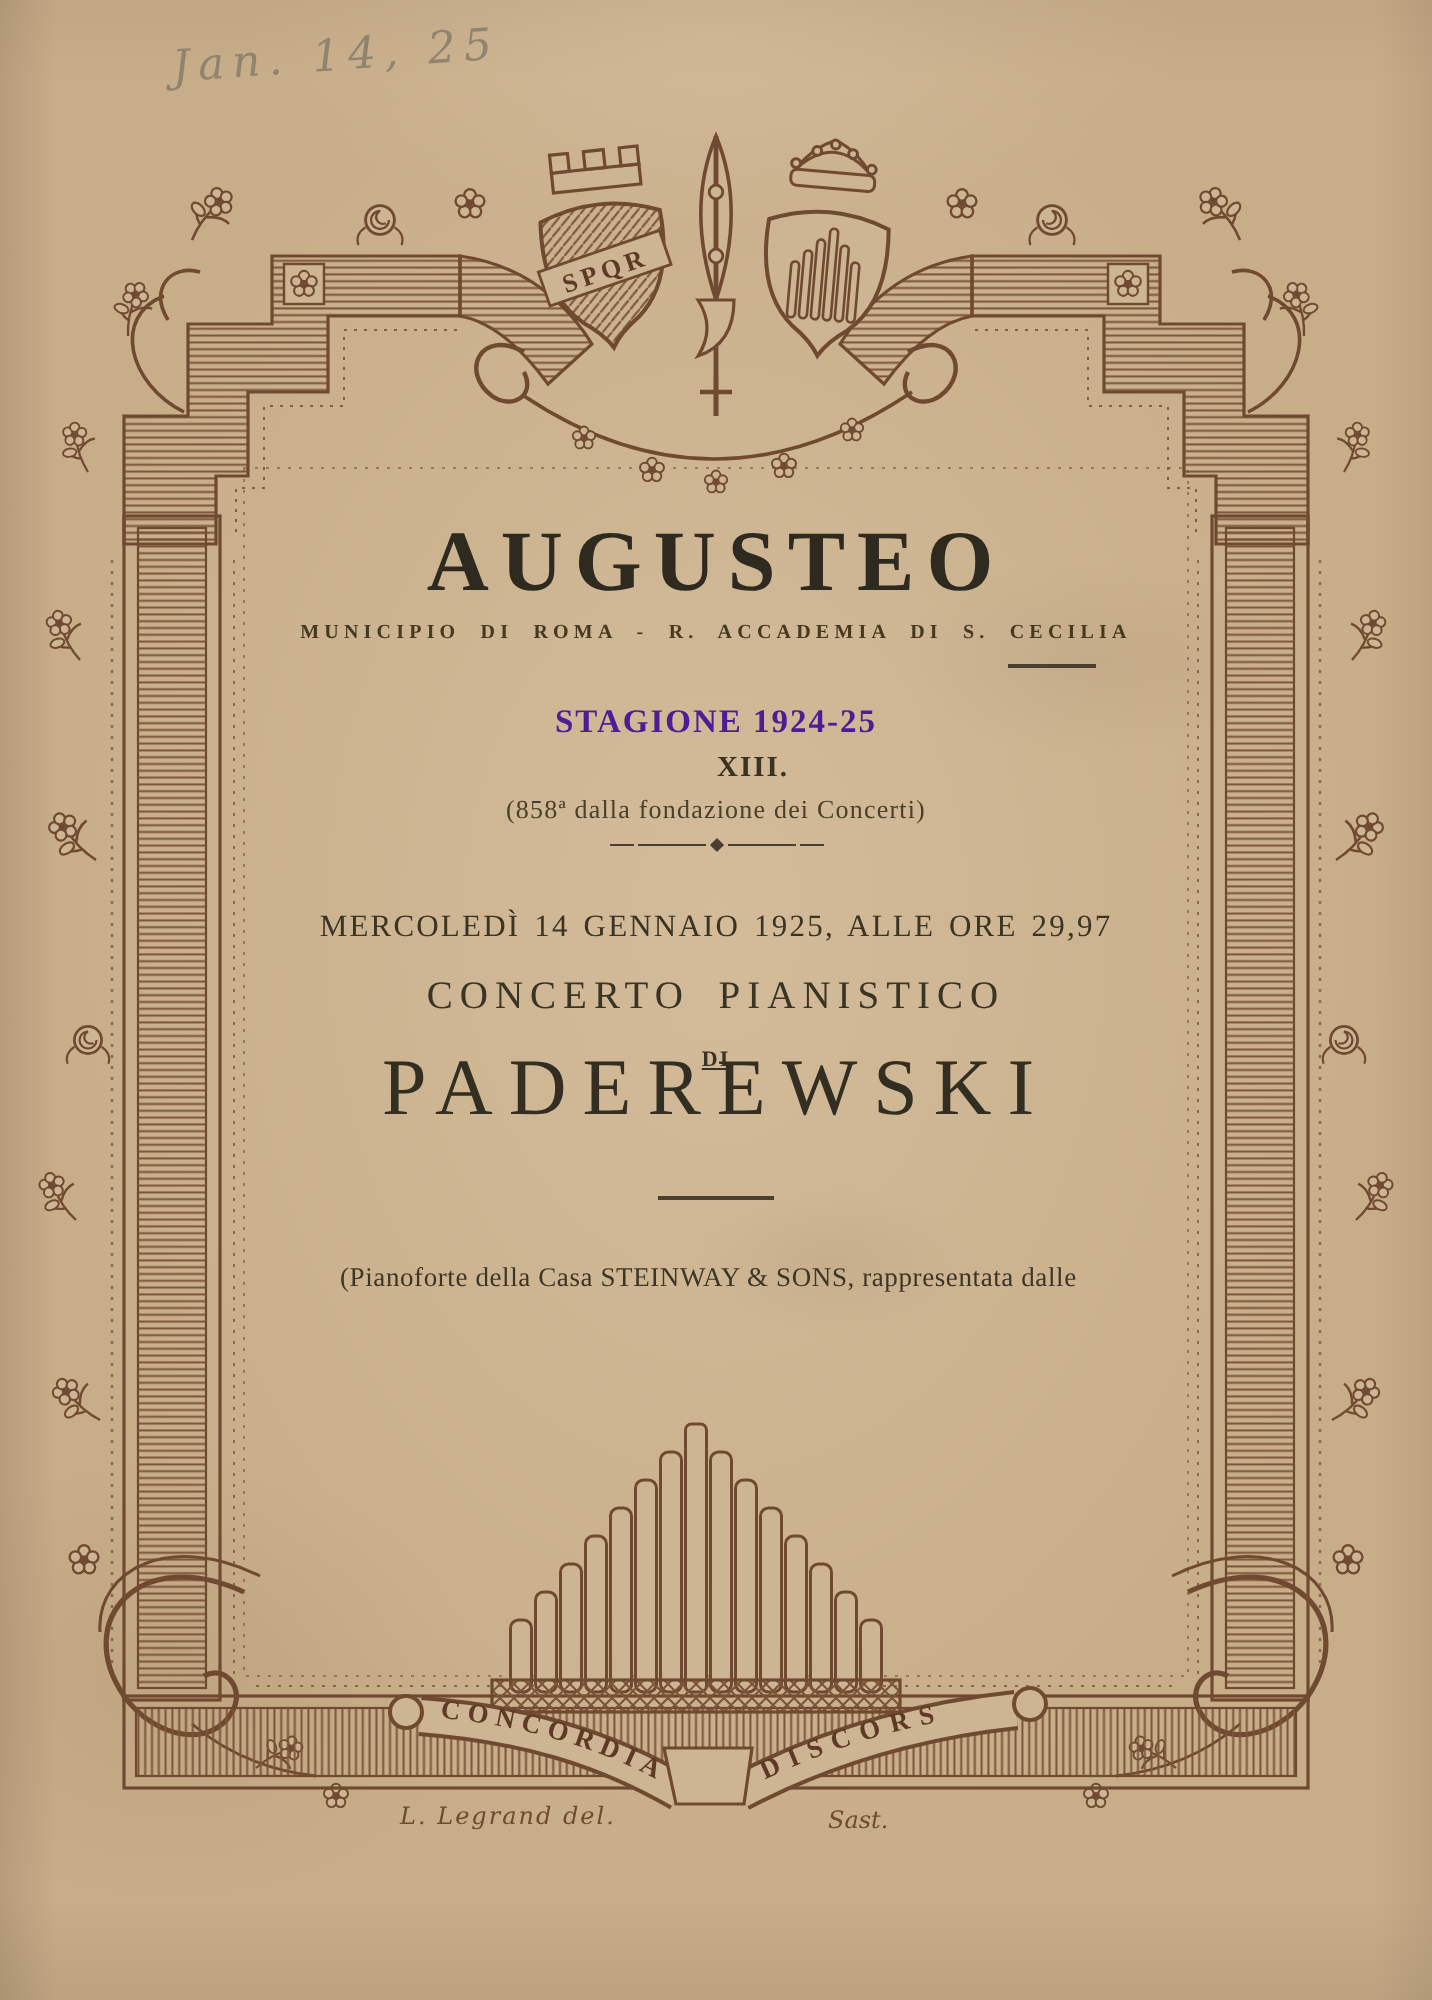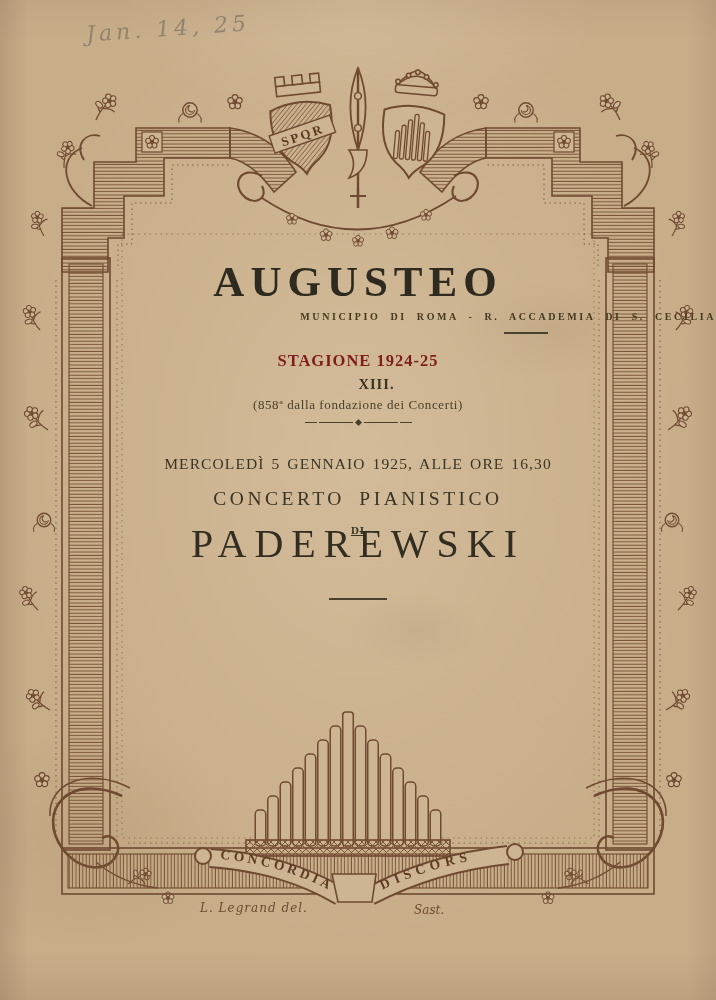--- a/index.html
+++ b/index.html
@@ -21,25 +21,25 @@
   #frame-svg{position:absolute;left:0;top:0;z-index:1;}
   .txt{position:absolute;z-index:2;}
 
   .pencil{
     top:16px;left:86px;z-index:3;
     font-style:italic;font-size:22px;letter-spacing:4px;
     color:rgba(134,124,107,.85);transform:rotate(-4deg);
     font-family:"DejaVu Serif",serif;
   }
   .title{top:257px;font-size:43px;font-weight:bold;letter-spacing:6px;color:#2e2a1f;}
-  .subtitle{top:311px;font-size:10px;font-weight:bold;letter-spacing:2.6px;word-spacing:5px;color:#45391f;text-align:right;}
+  .subtitle{top:311px;font-size:10px;font-weight:bold;letter-spacing:2.6px;word-spacing:5px;color:#45391f;}
   .rule{height:2px;background:#4a4030;margin:0 auto;}
   .rule1{top:332px;width:44px;}
   .rule2{top:598px;width:58px;}
-  .season{top:351px;font-size:16.5px;font-weight:bold;letter-spacing:1px;color:#7f1d1d;}
+  .season{top:351px;font-size:16.5px;font-weight:bold;letter-spacing:1px;color:#4c1d95;}
   .season-num{top:376px;font-size:14.5px;font-weight:bold;letter-spacing:1px;color:#3a3322;padding-left:37px;}
   .founding{top:397px;font-size:13px;letter-spacing:.6px;color:#4a4029;}
   .divider{top:420px;display:flex;justify-content:center;align-items:center;gap:2px;}
   .divider .bar{height:1.2px;background:#4a4030;width:34px;}
   .divider .bar.sm{width:12px;}
   .divider .diamond{width:5px;height:5px;background:#4a4030;transform:rotate(45deg);margin:0 1px;}
   .dateline{top:455px;font-size:15.5px;letter-spacing:1.1px;word-spacing:2px;color:#3a3424;}
   .concerto{top:488px;font-size:19.5px;letter-spacing:3.5px;word-spacing:6px;color:#3a3424;}
   .di{top:524px;font-size:11px;font-weight:bold;letter-spacing:1px;color:#3a3424;text-decoration:underline;}
   .artist{top:520px;font-size:40px;letter-spacing:8px;color:#332e22;}
@@ -260,24 +260,25 @@
 <div class="txt ctr founding">(858ª dalla fondazione dei Concerti)</div>
 
 <div class="txt ctr divider">
   <span class="bar sm"></span>
     <span class="bar"></span>
   <span class="diamond"></span>
   <span class="bar"></span>
     <span class="bar sm"></span>
 </div>
 
-<div class="txt ctr dateline">MERCOLEDÌ 5 GENNAIO 1925, ALLE ORE 16,30</div>
+<div class="txt ctr dateline">MERCOLEDÌ 14 GENNAIO 1925, ALLE ORE 29,97</div>
 
 <div class="txt ctr concerto">CONCERTO PIANISTICO</div>
 
 <div class="txt ctr di">DI</div>
 
 <div class="txt ctr artist">PADEREWSKI</div>
 
 <div class="rule rule2 abs" style="left:329px;top:598px;z-index:2;"></div>
 
 <div class="txt piano-note">
+  <div>(Pianoforte della Casa STEINWAY &amp; SONS, rappresentata dalle</div>
 </div>
 
 </body></html>

